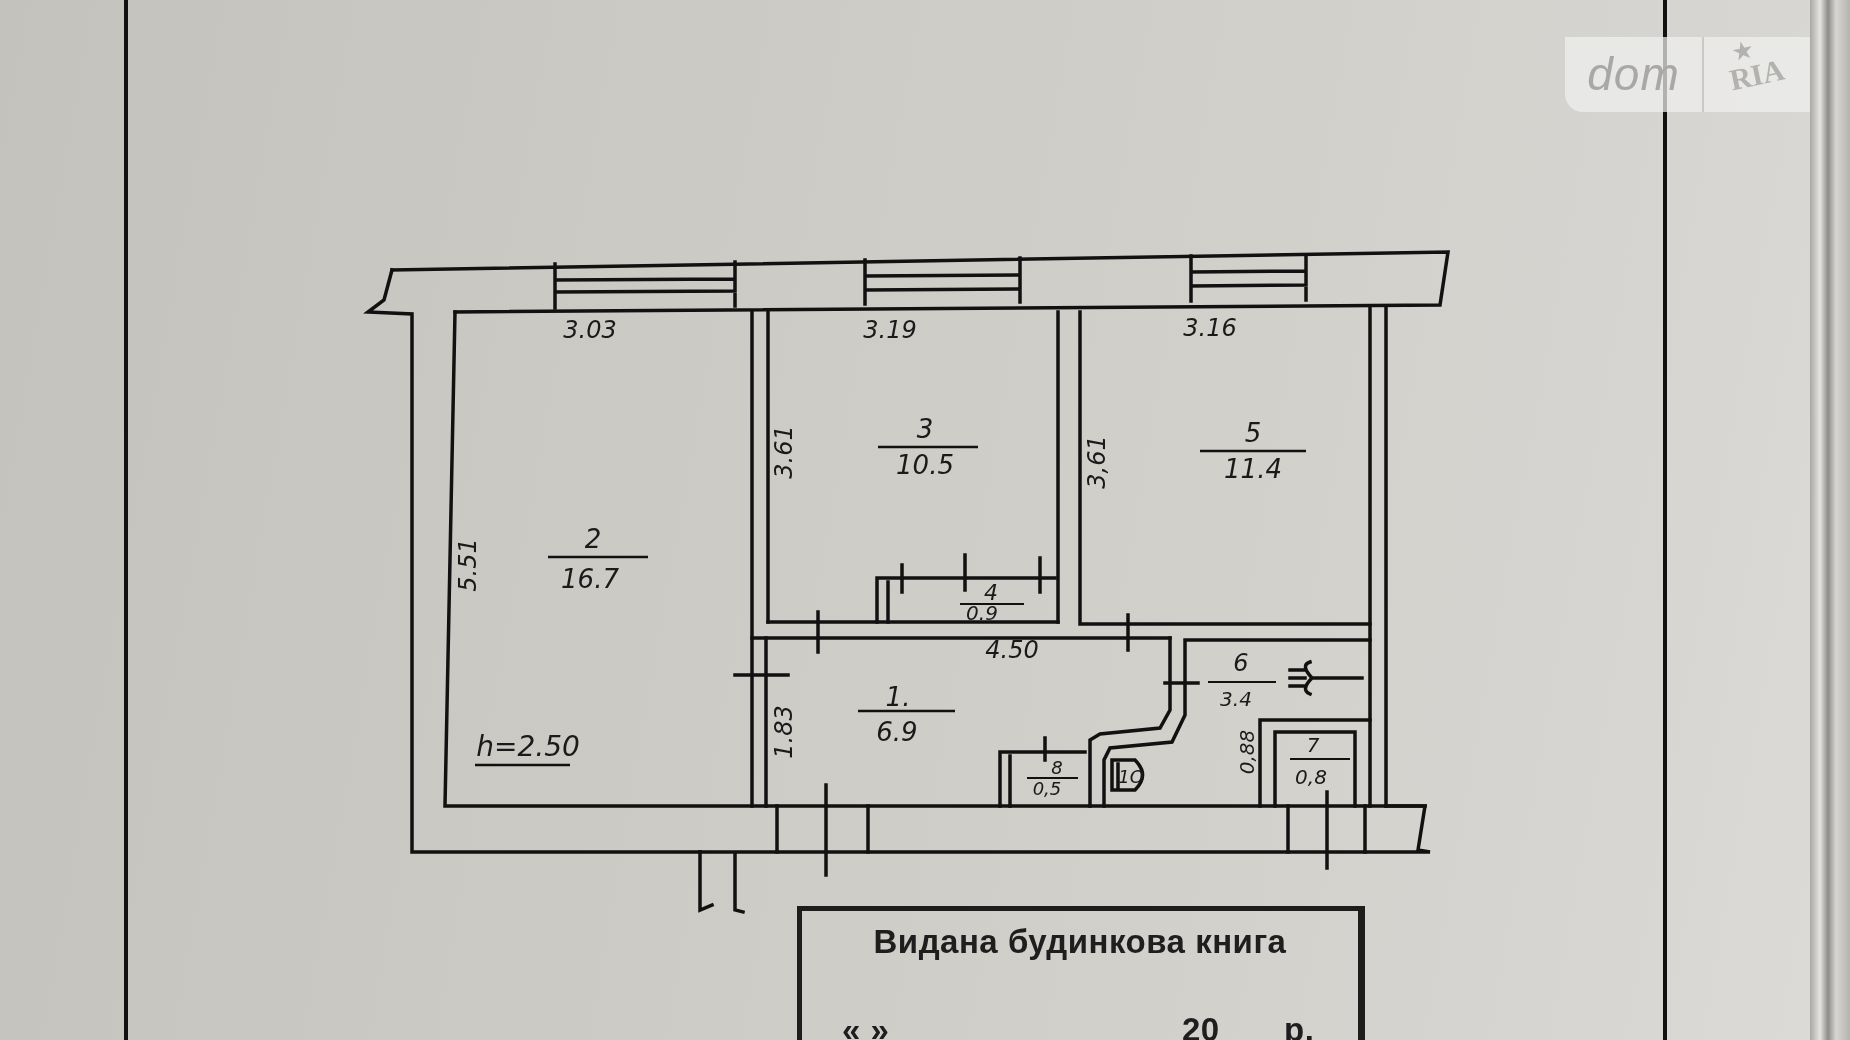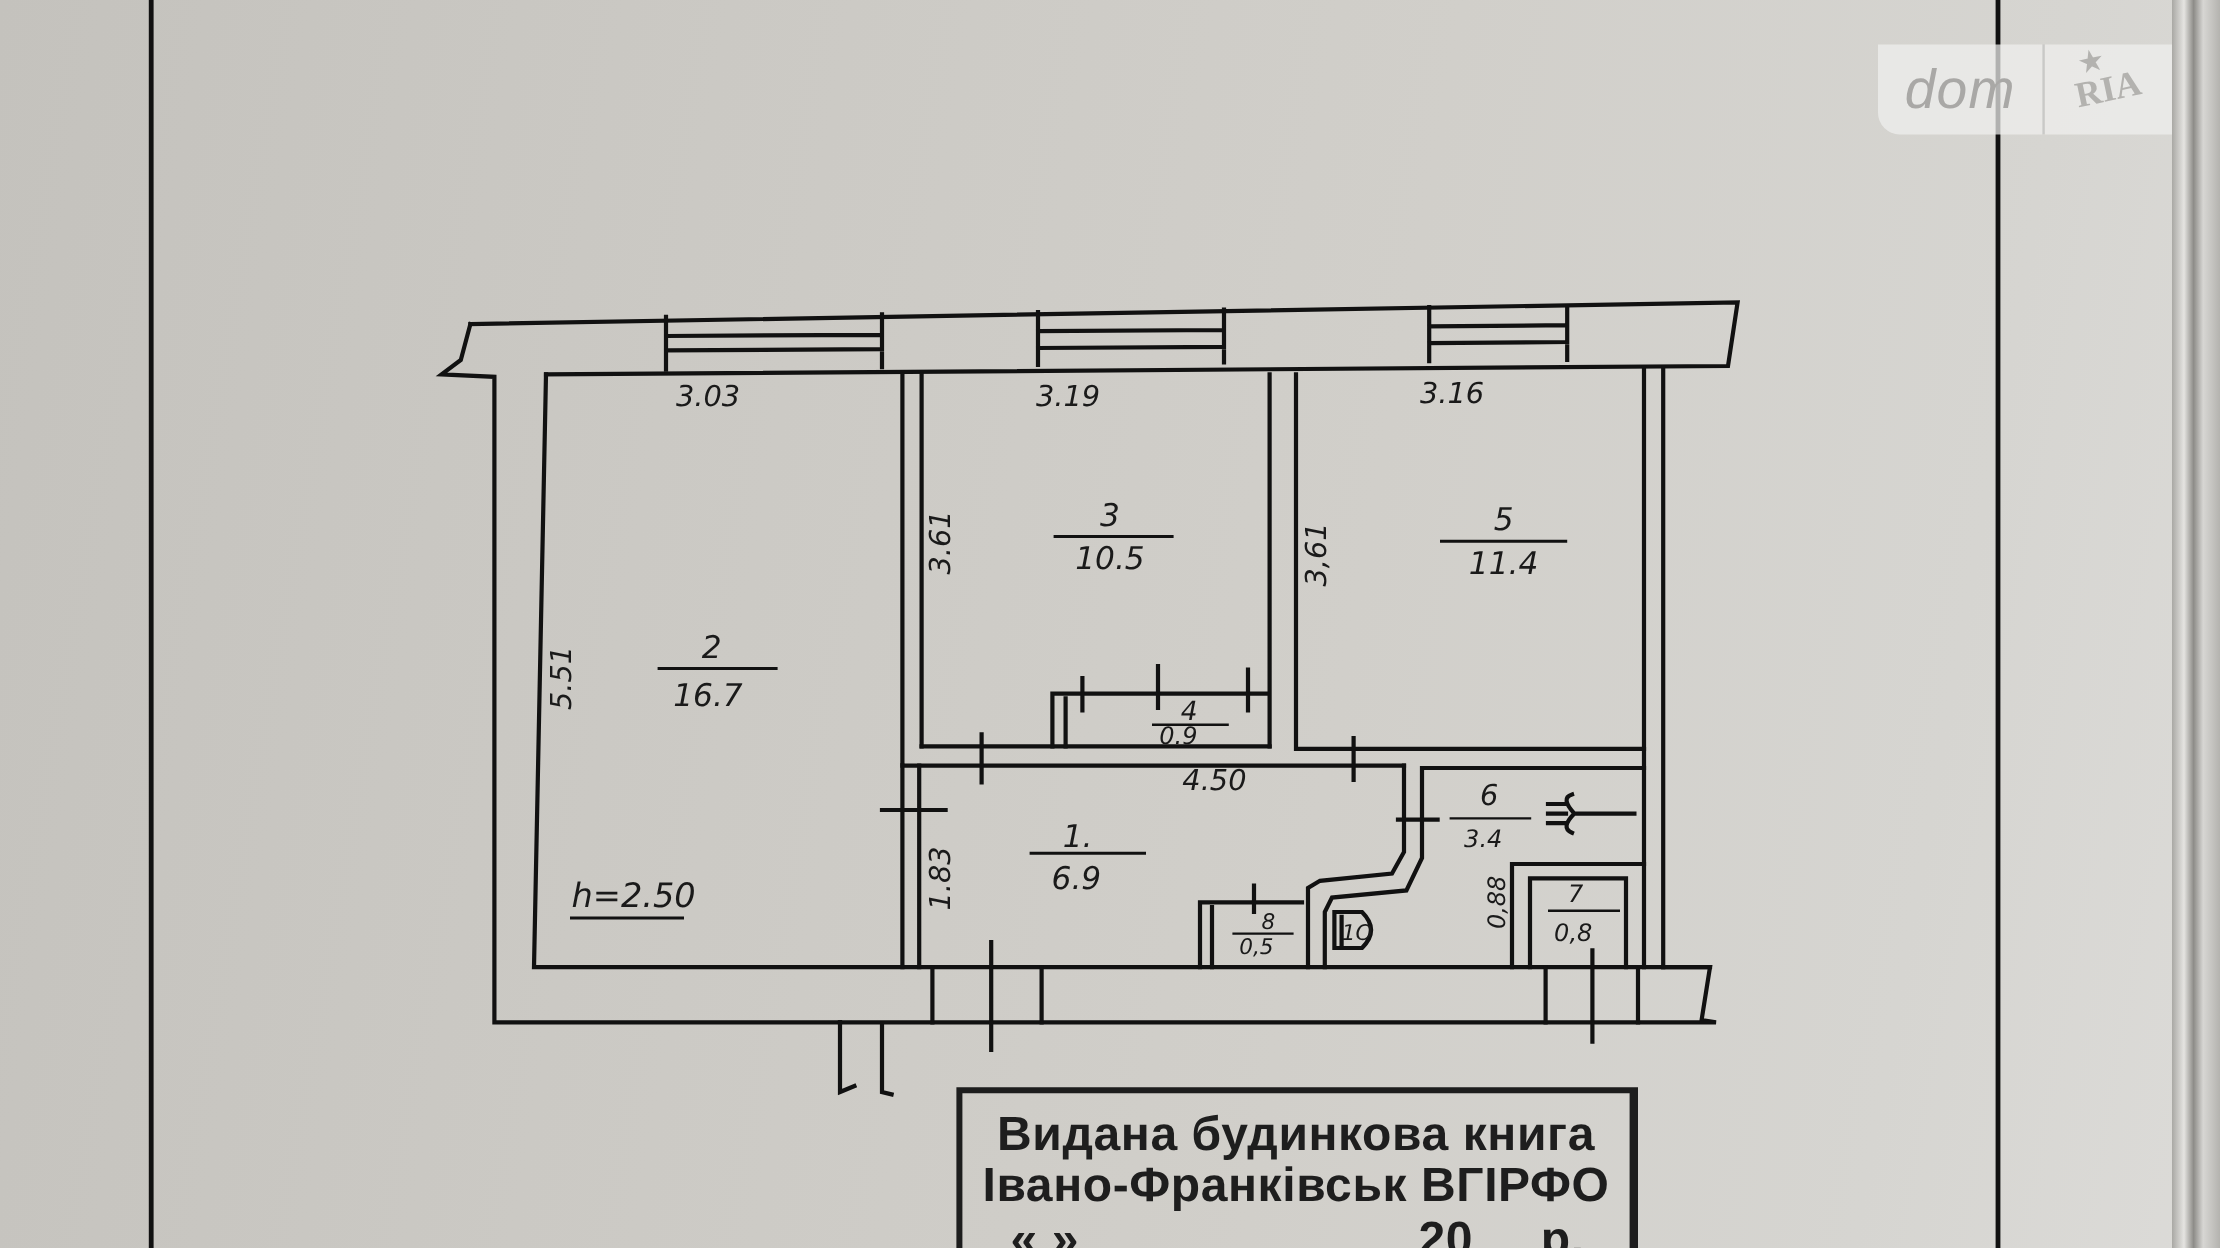--- a/index.html
+++ b/index.html
@@ -10,21 +10,21 @@
   .edge{position:absolute;left:1810px;top:0;width:40px;height:1040px;
     background:linear-gradient(90deg,#a9a8a4 0%,#e5e4e1 25%,#8d8c88 45%,#d7d6d3 65%,#b4b3af 100%);}
   svg.plan{position:absolute;left:0;top:0;}
   .hand{font-family:"DejaVu Sans",sans-serif;font-style:italic;fill:#1a1a1a;}
   .logo{position:absolute;left:1565px;top:37px;width:245px;height:75px;background:rgba(240,240,238,0.72);
     border-radius:0 0 0 18px;display:flex;align-items:center;}
   .logo .dom{width:137px;text-align:center;font-size:46px;color:#a9a8a6;font-family:"Liberation Sans",sans-serif;letter-spacing:1px;border-right:2px solid rgba(170,170,168,.5);line-height:75px;font-style:italic;}
   .logo .ria{flex:1;text-align:center;font-family:"Liberation Serif",serif;font-weight:bold;font-size:30px;color:#b3b2af;transform:rotate(-12deg);position:relative;}
   .logo .star{position:absolute;left:34px;top:-22px;font-size:22px;color:#b3b2af;}
   .stamp{position:absolute;left:797px;top:906px;width:556px;height:150px;border:5px solid #1d1d1d;border-right-width:7px;}
-  .stamp .l{position:absolute;width:100%;text-align:center;font-weight:bold;color:#1e1e1e;font-size:40px;letter-spacing:.5px;}
+  .stamp .l{position:absolute;width:100%;text-align:center;font-weight:bold;color:#1e1e1e;font-size:33px;letter-spacing:.5px;}
   .stamp .l1{top:12px;}
   .stamp .l2{top:55px;}
   .stamp .l3{top:100px;text-align:left;}
 </style>
 </head>
 <body>
 
 <div class="paper"></div>
 <div class="frame-line" style="left:124px;top:0;width:4px;height:1040px;"></div>
 <div class="frame-line" style="left:1663px;top:0;width:4px;height:1040px;"></div>
@@ -124,19 +124,18 @@
 <div class="logo">
   <div class="dom">dom</div>
   <div class="ria">
     <span class="star">★</span>
     <span>RIA</span>
   </div>
 </div>
 
 <div class="stamp">
   <div class="l l1">Видана будинкова книга</div>
-  <div class="l l2">Івано-Франківськ ВГІРФО</div>
   <div class="l l3">
     <span style="position:absolute;left:40px;">«      »</span>
     <span style="position:absolute;left:380px;">20</span>
     <span style="position:absolute;left:482px;">р.</span>
   </div>
 </div>
 
 </body></html>

